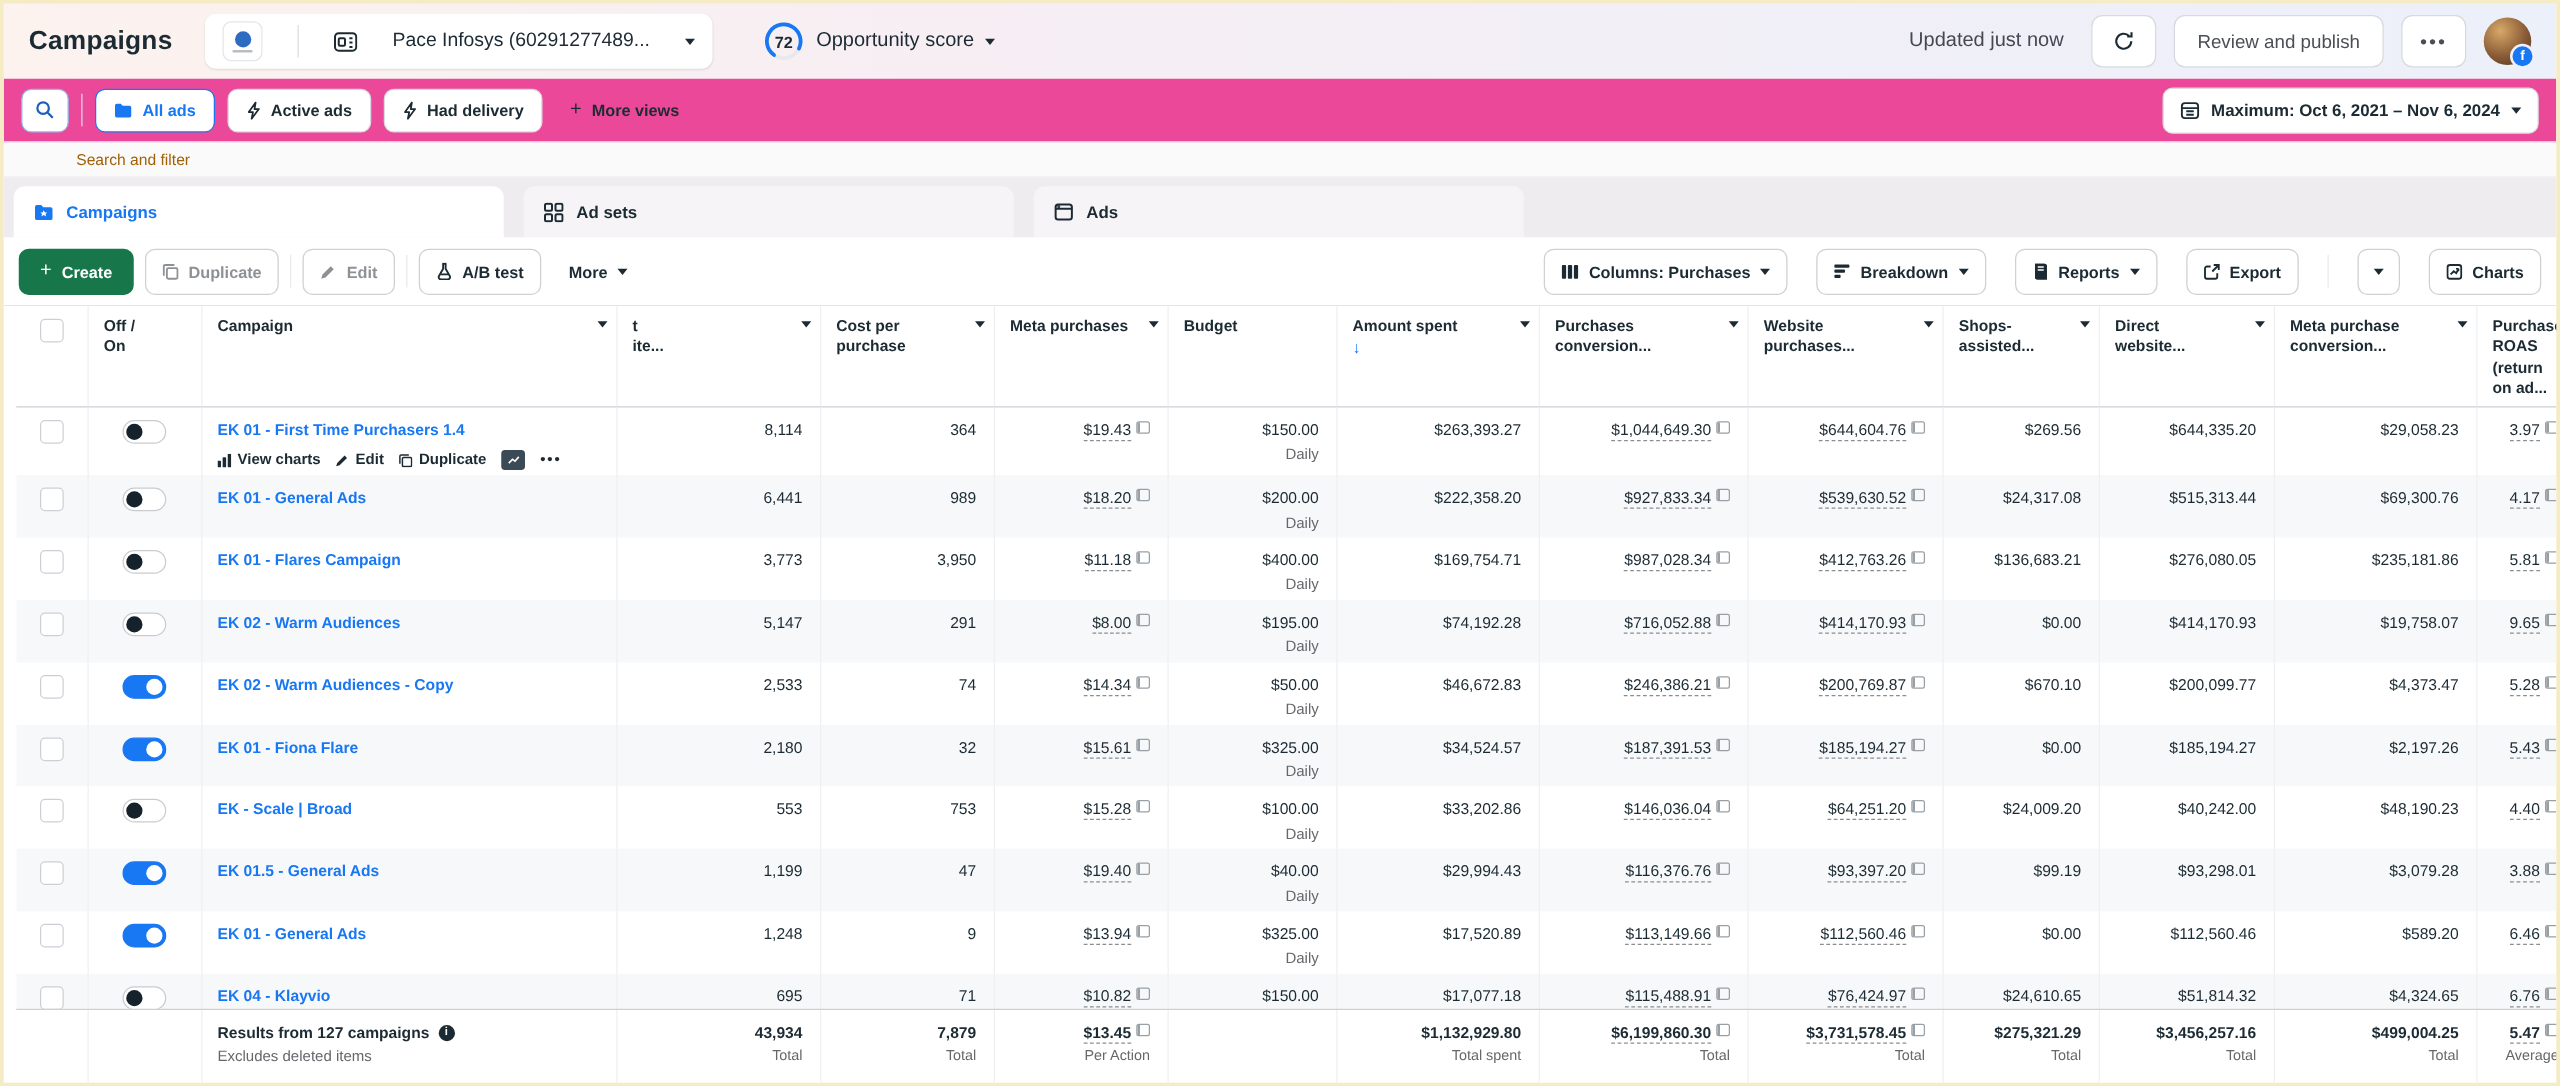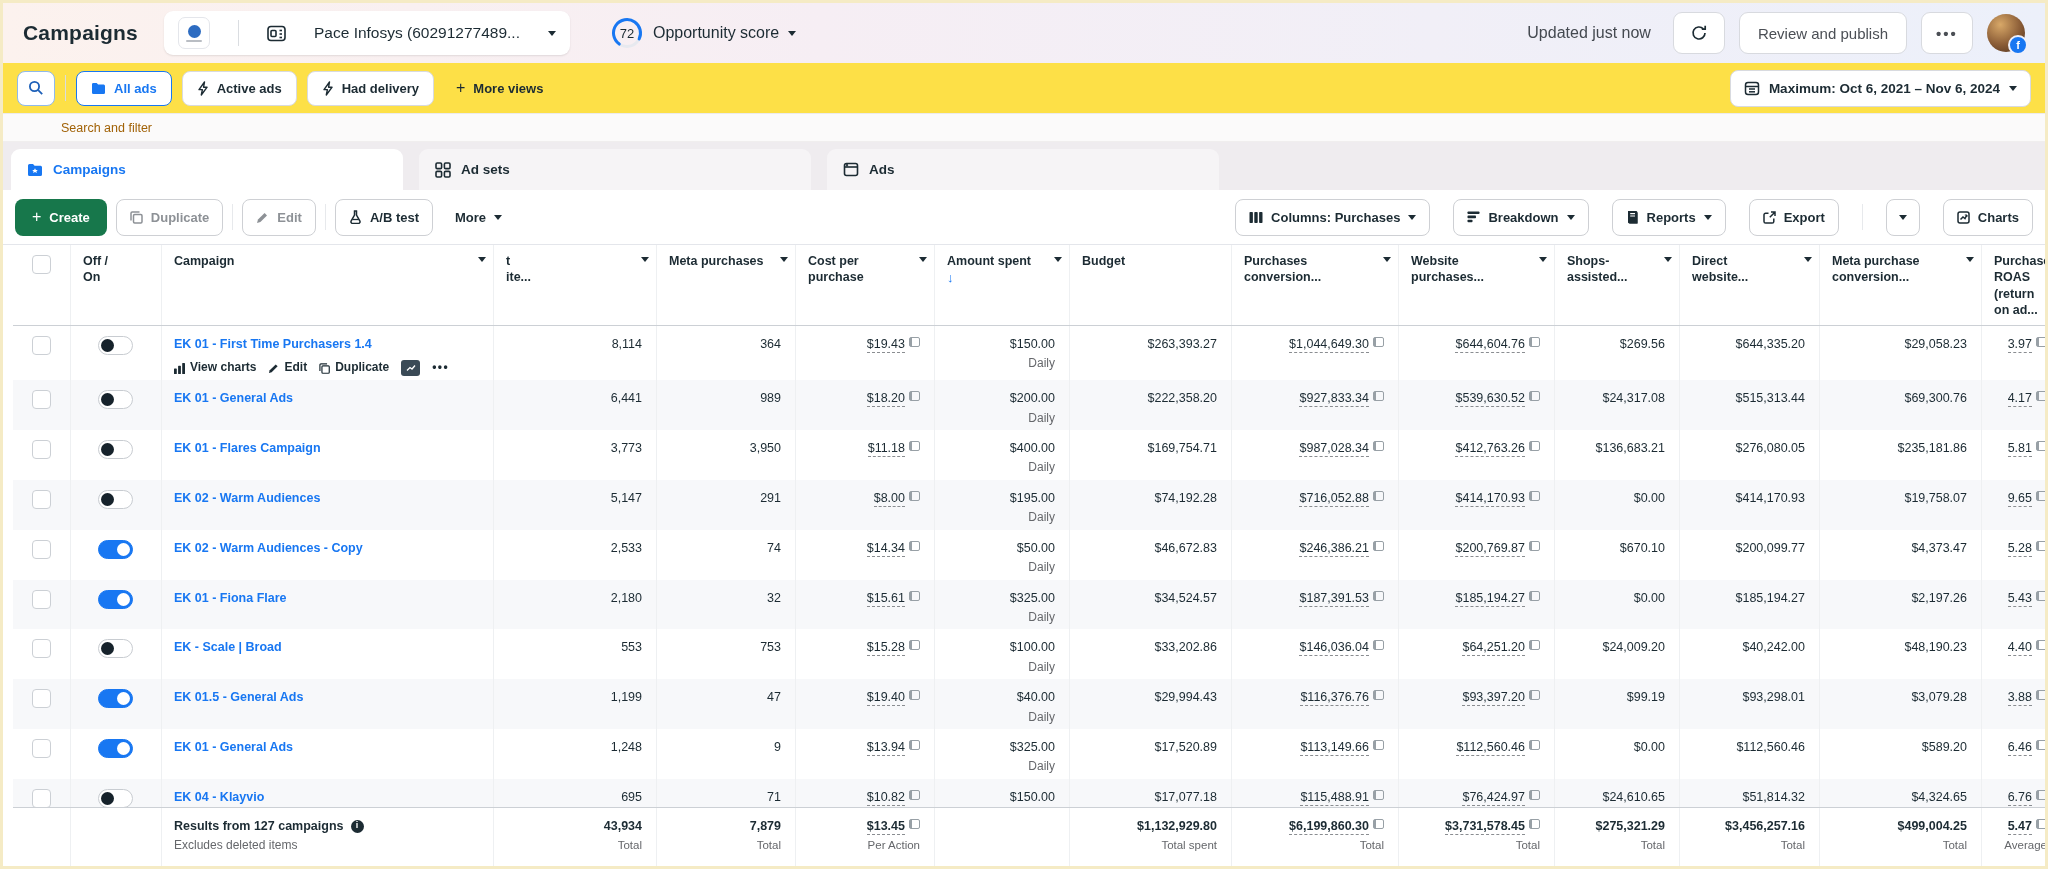--- a/index.html
+++ b/index.html
@@ -12,32 +12,32 @@
   .page-title{font-size:21px;font-weight:700;letter-spacing:.2px;}
   .acct-box{background:#fff;border-radius:9px;height:44px;display:flex;align-items:center;padding:0 14px;gap:28px;box-shadow:0 1px 2px rgba(0,0,0,.10);margin-left:12px;}
   .logo-chip{width:30px;height:30px;border:1px solid #e4e6eb;border-radius:7px;display:flex;align-items:center;justify-content:center;flex-direction:column;gap:2px;}
   .logo-dot{width:13px;height:13px;border-radius:50%;background:#2d6cc1;}
   .logo-line{width:16px;height:2px;background:#b9bdc3;border-radius:1px;}
   .vdiv{width:1px;height:26px;background:#dadde1;}
   .acct-name{font-size:15.5px;color:#1c2b33;}
   .caret{width:0;height:0;border-left:4.5px solid transparent;border-right:4.5px solid transparent;border-top:5.5px solid #1c2b33;display:inline-block;}
   .score{display:flex;align-items:center;gap:9px;margin-left:26px;}
   .score-ring{position:relative;width:34px;height:34px;}
-  .score-num{position:absolute;inset:0;display:flex;align-items:center;justify-content:center;font-size:13px;font-weight:400;}
+  .score-num{position:absolute;inset:0;display:flex;align-items:center;justify-content:center;font-size:13px;font-weight:700;}
   .score-label{font-size:16px;color:#1c2b33;}
   .top-spacer{flex:1;}
   .updated{font-size:16px;color:#444950;margin-right:8px;}
   .btn-top{background:#fff;border:1px solid #d8dadf;border-radius:9px;height:40px;display:flex;align-items:center;justify-content:center;padding:0 18px;font-size:15px;color:#4b4f55;cursor:pointer;}
   .btn-ic{width:50px;padding:0;}
   .avatar{width:38px;height:38px;border-radius:50%;position:relative;flex:0 0 auto;
     background:radial-gradient(circle at 35% 28%,#d8a868 0%,#8a5c36 55%,#4a2f1c 100%);}
   .fb-badge{position:absolute;right:-3px;bottom:-3px;width:16px;height:16px;border-radius:50%;background:#1877f2;color:#fff;font-size:11px;font-weight:700;display:flex;align-items:center;justify-content:center;border:2px solid #eef0fa;box-sizing:content-box;}
 
   
-  .filterbar{height:50px;flex:0 0 auto;display:flex;align-items:center;gap:10px;padding:0 14px;background:#fde047;border-bottom:1px solid #edebeb;justify-content:flex-end;}
+  .filterbar{height:50px;flex:0 0 auto;display:flex;align-items:center;gap:10px;padding:0 14px;background:#ec4899;border-bottom:1px solid #edebeb;justify-content:flex-end;}
   .sq-btn{width:38px;height:35px;background:#fff;border:1.5px solid #8fb9ec;border-radius:8px;display:flex;align-items:center;justify-content:center;box-sizing:border-box;}
   .pill{height:35px;background:#fff;border:1px solid #d8dadf;border-radius:8px;display:flex;align-items:center;gap:8px;padding:0 14px;font-size:13px;font-weight:700;color:#1c2b33;box-sizing:border-box;cursor:pointer;}
   .pill.active{border:1.5px solid #1877f2;color:#1877f2;}
   .moreviews{display:flex;align-items:center;gap:8px;font-size:13px;font-weight:700;padding:0 12px;cursor:pointer;}
   .plus{font-size:16px;font-weight:400;line-height:1;}
   .datebox{margin-left:auto;height:37px;background:#fff;border:1px solid #d8dadf;border-radius:8px;display:flex;align-items:center;gap:9px;padding:0 13px;font-size:13.5px;font-weight:700;box-sizing:border-box;cursor:pointer;}
 
   .searchrow{height:27px;flex:0 0 auto;display:flex;align-items:center;padding-left:58px;font-size:12.5px;color:#a16207;background:#fbfafa;border-bottom:1px solid #f0eeee;}
 
   
@@ -320,34 +320,34 @@
           <div class="th">
             <div style="flex: 1 1 0%;"><span class="lbl">Campaign</span></div>
             <span class="caret"></span>
           </div>
           <div class="th">
             <div style="flex: 1 1 0%;"><span class="lbl">t
 ite...</span></div>
             <span class="caret"></span>
           </div>
           <div class="th">
-            <div style="flex: 1 1 0%;"><span class="lbl">Meta purchases</span></div>
-            <span class="caret"></span>
-          </div>
-          <div class="th">
             <div style="flex: 1 1 0%;"><span class="lbl">Cost per
 purchase</span></div>
             <span class="caret"></span>
           </div>
           <div class="th">
+            <div style="flex: 1 1 0%;"><span class="lbl">Meta purchases</span></div>
+            <span class="caret"></span>
+          </div>
+          <div class="th">
+            <div style="flex: 1 1 0%;"><span class="lbl">Budget</span></div>
+          </div>
+          <div class="th">
             <div style="flex: 1 1 0%;"><span class="lbl">Amount spent</span><div class="sort-arrow">↓</div></div>
             <span class="caret"></span>
-          </div>
-          <div class="th">
-            <div style="flex: 1 1 0%;"><span class="lbl">Budget</span></div>
           </div>
           <div class="th">
             <div style="flex: 1 1 0%;"><span class="lbl">Purchases
 conversion...</span></div>
             <span class="caret"></span>
           </div>
           <div class="th">
             <div style="flex: 1 1 0%;"><span class="lbl">Website
 purchases...</span></div>
             <span class="caret"></span>

